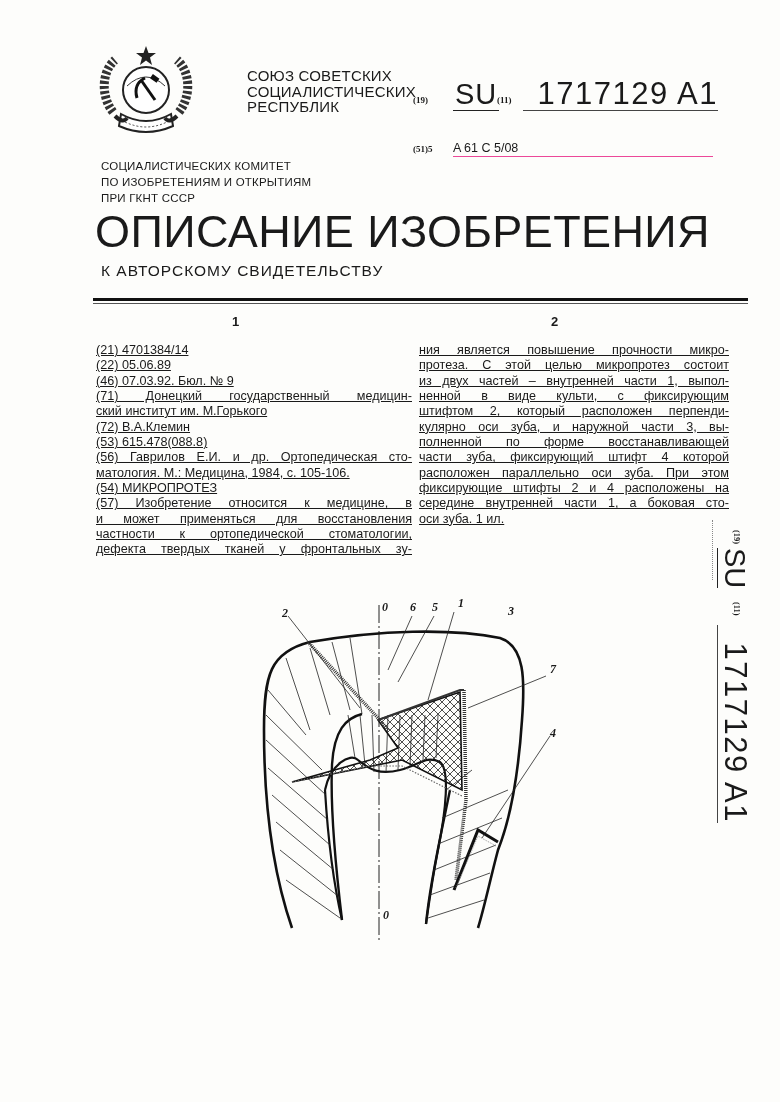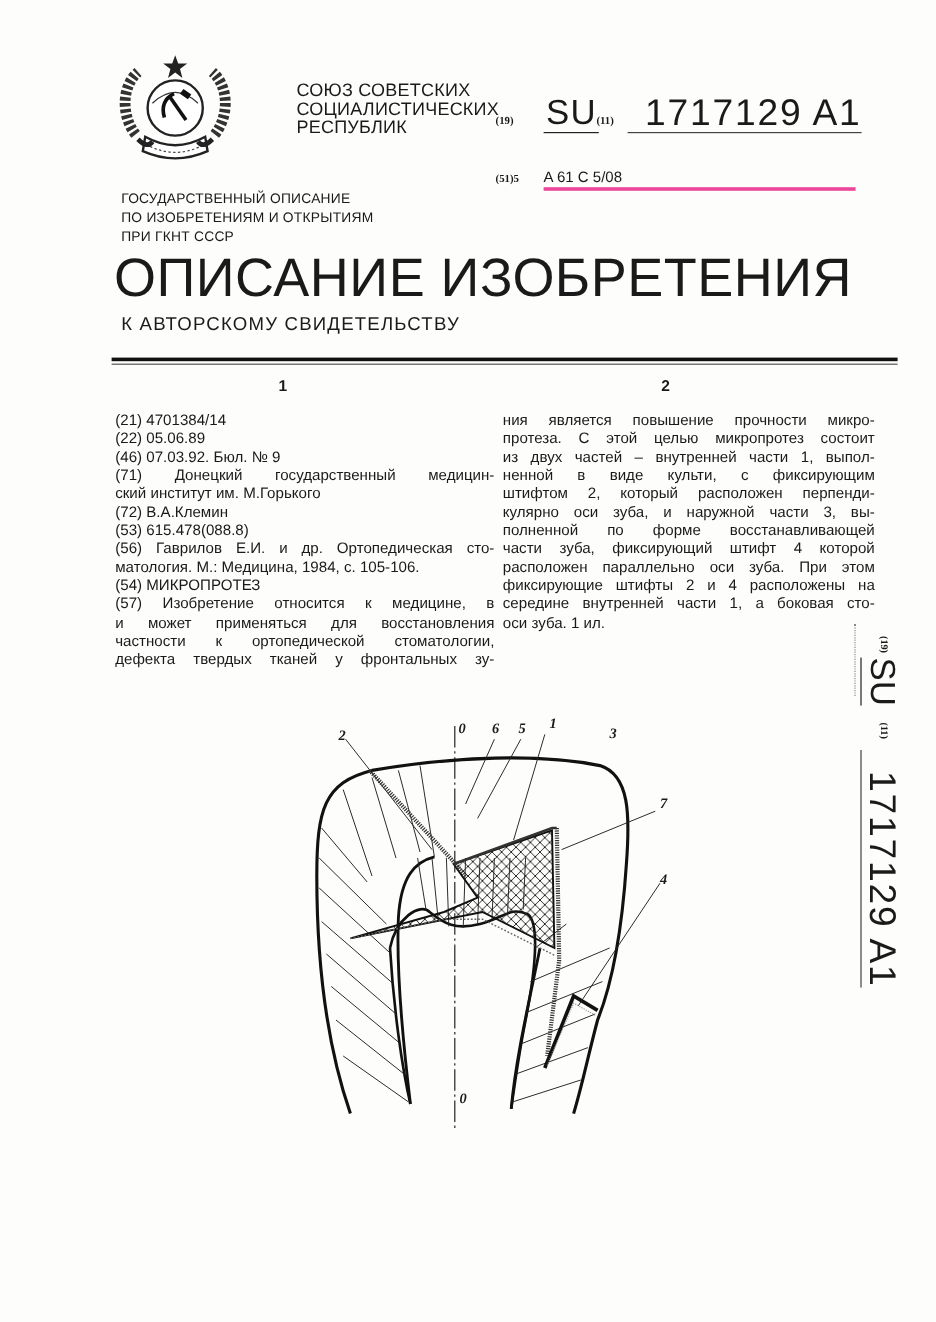--- a/index.html
+++ b/index.html
@@ -10,29 +10,29 @@
   .abs { position: absolute; }
   .emblem { left: 93px; top: 42px; width: 106px; height: 104px; }
   .union { left: 215px; top: 68px; font-size: 15px; line-height: 15.5px; letter-spacing: 0.2px; margin-left: 32px; }
   .union div { white-space: nowrap; }
   .docnum { left: 413px; top: 78px; height: 40px; width: 310px; }
   .docnum .code { font-family: "Liberation Serif", serif; font-size: 9px; font-weight: bold; position: absolute; }
   .docnum .su { position: absolute; left: 40px; top: 0; font-size: 29px; line-height: 32px; border-bottom: 1.5px solid #222; padding: 0 2px; letter-spacing: 1px; }
   .docnum .num { position: absolute; left: 110px; top: 0; width: 195px; font-size: 31px; line-height: 32px; border-bottom: 1.2px solid #444; text-align: right; letter-spacing: 1.5px; }
   .ipc { left: 413px; top: 140px; width: 310px; height: 18px; }
   .ipc .code { font-family: "Liberation Serif", serif; font-size: 9px; font-weight: bold; position: absolute; left: 0; top: 4px; }
-  .ipc .val { position: absolute; left: 40px; top: 0; width: 260px; font-size: 12.5px; line-height: 16px; border-bottom: 3px solid #ec4899; }
+  .ipc .val { position: absolute; left: 40px; top: 0; width: 260px; font-size: 12.5px; line-height: 16px; border-bottom: 1px solid #ec4899; }
   .committee { left: 101px; top: 158px; font-size: 11.5px; line-height: 16px; letter-spacing: 0.2px; }
   .committee div { white-space: nowrap; }
   .title { left: 95px; top: 212px; font-size: 45px; letter-spacing: 0.4px; line-height: 40px; white-space: nowrap; }
   .subtitle { left: 101px; top: 262px; font-size: 15.5px; letter-spacing: 1px; white-space: nowrap; text-align: center; }
   .rule1 { left: 93px; top: 298px; width: 655px; height: 3px; background: #111; }
   .rule2 { left: 93px; top: 303px; width: 655px; height: 1px; background: #555; }
   .colnum { top: 314px; font-size: 13px; font-weight: bold; }
-  .col { font-size: 12.6px; line-height: 15.35px; }
+  .col { font-size: 12.6px; line-height: 15.35px; text-decoration: underline; }
   .col1 { left: 96px; top: 343px; width: 316px; }
   .col2 { left: 419px; top: 343px; width: 310px; }
   .just { text-align: justify; text-align-last: justify; white-space: nowrap; }
   .line { white-space: nowrap; }
   .col .just { display: block; }
   .vert { left: 712px; top: 530px; width: 40px; height: 300px; }
   .vert-inner { position: absolute; left: 40px; top: 0; transform-origin: 0 0; transform: rotate(90deg); white-space: nowrap; width: 300px; height: 40px; }
   .vert-inner .code { font-family: "Liberation Serif", serif; font-size: 8.5px; font-weight: bold; position: absolute; top: 10px; }
   .vert-inner .su { position: absolute; left: 18px; top: 0; font-size: 29px; line-height: 34px; border-bottom: 1.5px solid #222; }
   .vert-inner .num { position: absolute; left: 95px; top: 0; width: 198px; font-size: 31px; line-height: 34px; border-bottom: 1px solid #444; text-align: right; letter-spacing: 1.5px; }
@@ -72,21 +72,21 @@
   <span class="code" style="left:84px; top:17px;">(11)</span>
   <span class="num">1717129 A1</span>
 </div>
 
 <div class="abs ipc">
   <span class="code">(51)5</span>
   <span class="val">A 61 C 5/08</span>
 </div>
 
 <div class="abs committee">
-  <div>ГОСУДАРСТВЕННЫЙ ОПИСАНИЕ</div>
+  <div>СОЦИАЛИСТИЧЕСКИХ КОМИТЕТ</div>
   <div>ПО ИЗОБРЕТЕНИЯМ И ОТКРЫТИЯМ</div>
   <div>ПРИ ГКНТ СССР</div>
 </div>
 
 <div class="abs title">ОПИСАНИЕ ИЗОБРЕТЕНИЯ</div>
 <div class="abs subtitle">К АВТОРСКОМУ СВИДЕТЕЛЬСТВУ</div>
 
 <div class="abs rule1"></div>
 <div class="abs rule2"></div>
 

